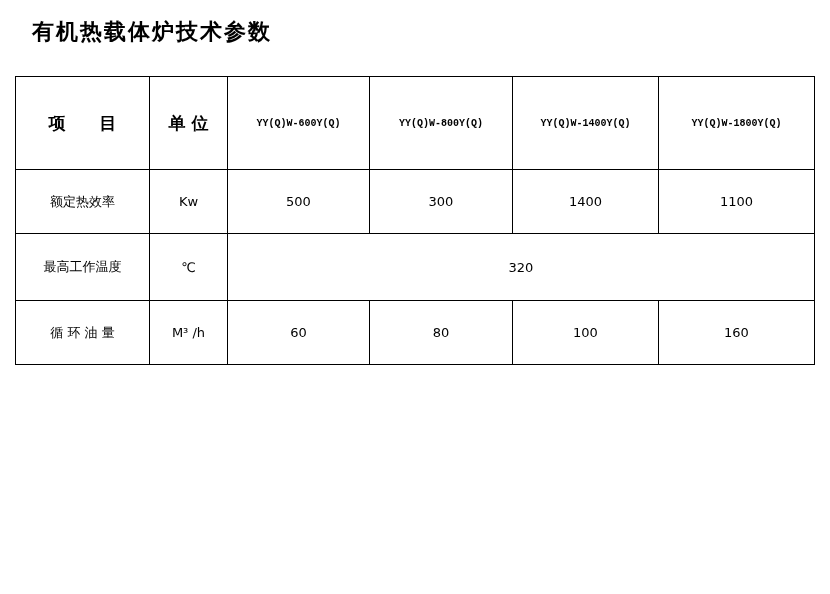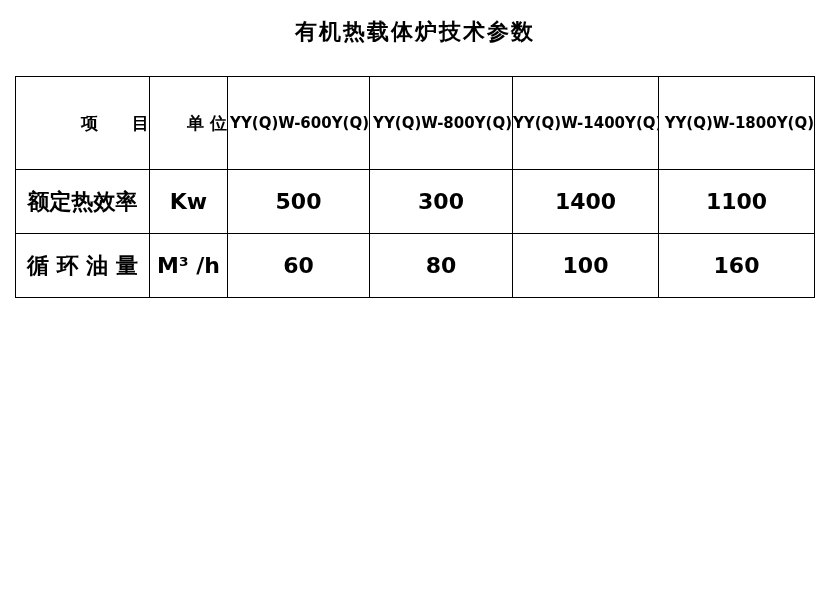--- a/index.html
+++ b/index.html
@@ -13,25 +13,26 @@
     color: #000000;
   }
   .page {
     width: 830px;
     height: 594px;
     position: relative;
   }
   .title {
     margin: 0;
     padding-top: 19px;
-    text-align: center;
+    text-align: left;
     font-size: 22px;
     font-weight: bold;
     letter-spacing: 2px;
     line-height: 1.2;
+    padding-left: 32px;
   }
   table.spec-table {
     border-collapse: collapse;
     table-layout: fixed;
     margin: 31px 0 0 15px;
     width: 800px;
   }
   .spec-table col.c1 { width: 134px; }
   .spec-table col.c2 { width: 78px;  }
   .spec-table col.c3 { width: 142px; }
@@ -43,29 +44,29 @@
     text-align: center;
     vertical-align: middle;
     padding: 0;
     background: #ffffff;
     white-space: pre;
     overflow: hidden;
   }
   .spec-table th {
     font-weight: bold;
     font-size: 17px;
-    text-align: right;
   }
   .spec-table th.model-h {
-    font-size: 15px;
+    font-size: 10px;
     letter-spacing: 0px;
+    font-family: Liberation Mono, monospace;
   }
   .spec-table td {
-    font-size: 22px;
-    font-weight: bold;
+    font-size: 13px;
+    font-weight: normal;
   }
   tr.r-header { height: 93px; }
   tr.r1 { height: 64px; }
   tr.r2 { height: 66px; }
   tr.r3 { height: 67px; }
   tr.r4 { height: 64px; }
   tr.r5 { height: 60px; }
   tr.r6 { height: 67px; }
 </style>
 </head>
@@ -97,20 +98,25 @@
       <tr class="r1">
         <td>额定热效率</td>
         <td>Kw</td>
         <td>500</td>
         <td>300</td>
         <td>1400</td>
         <td>1100</td>
       </tr>
 
 
+      <tr class="r3">
+        <td>最高工作温度</td>
+        <td>℃</td>
+        <td colspan="4">320</td>
+      </tr>
 
       <tr class="r4">
         <td>循 环 油 量</td>
         <td>M³ /h</td>
         <td>60</td>
         <td>80</td>
         <td>100</td>
         <td>160</td>
       </tr>
 

